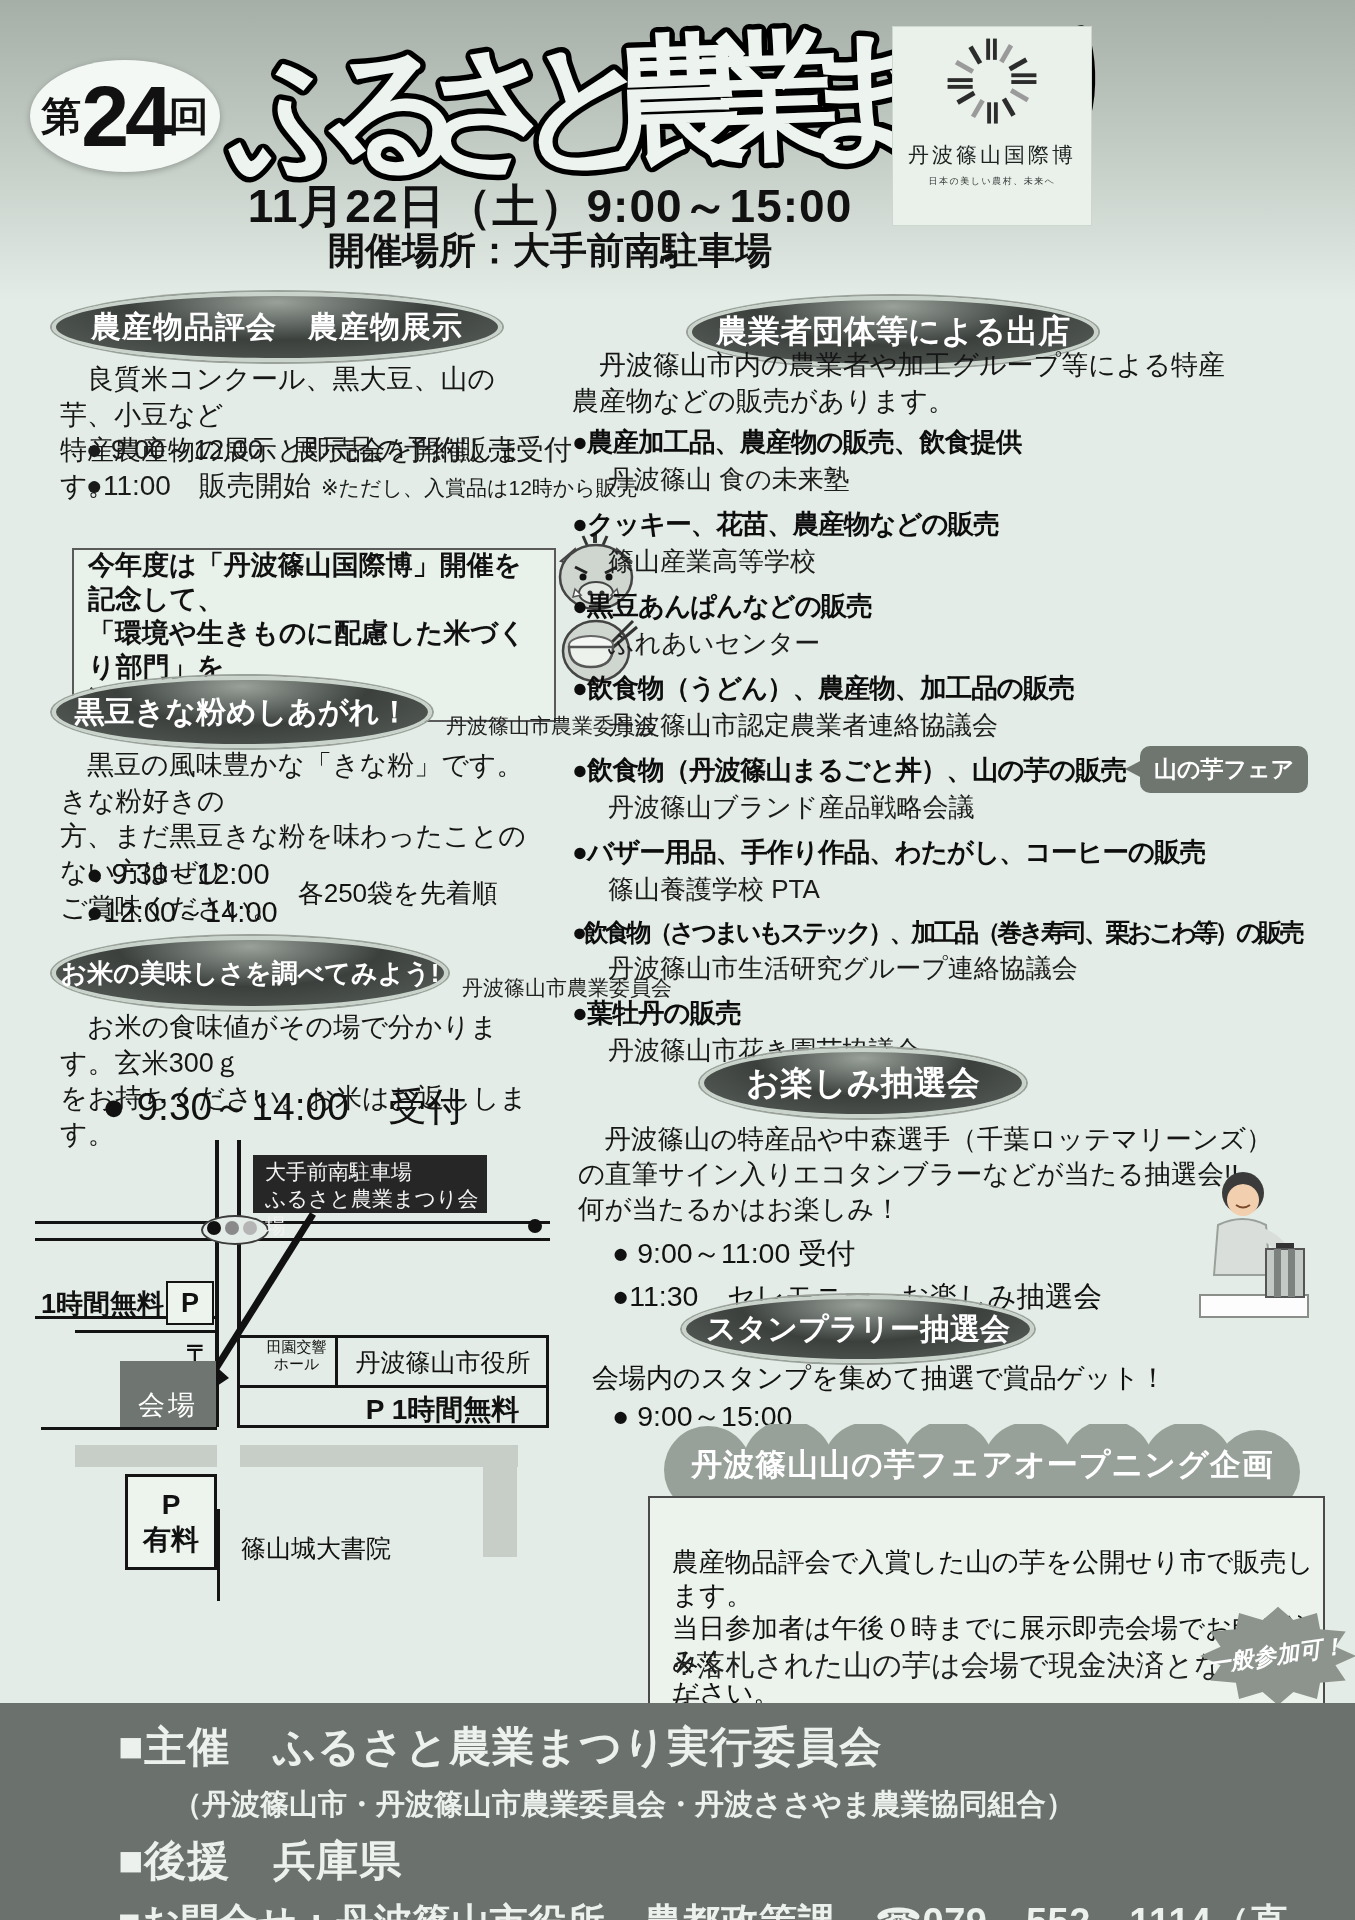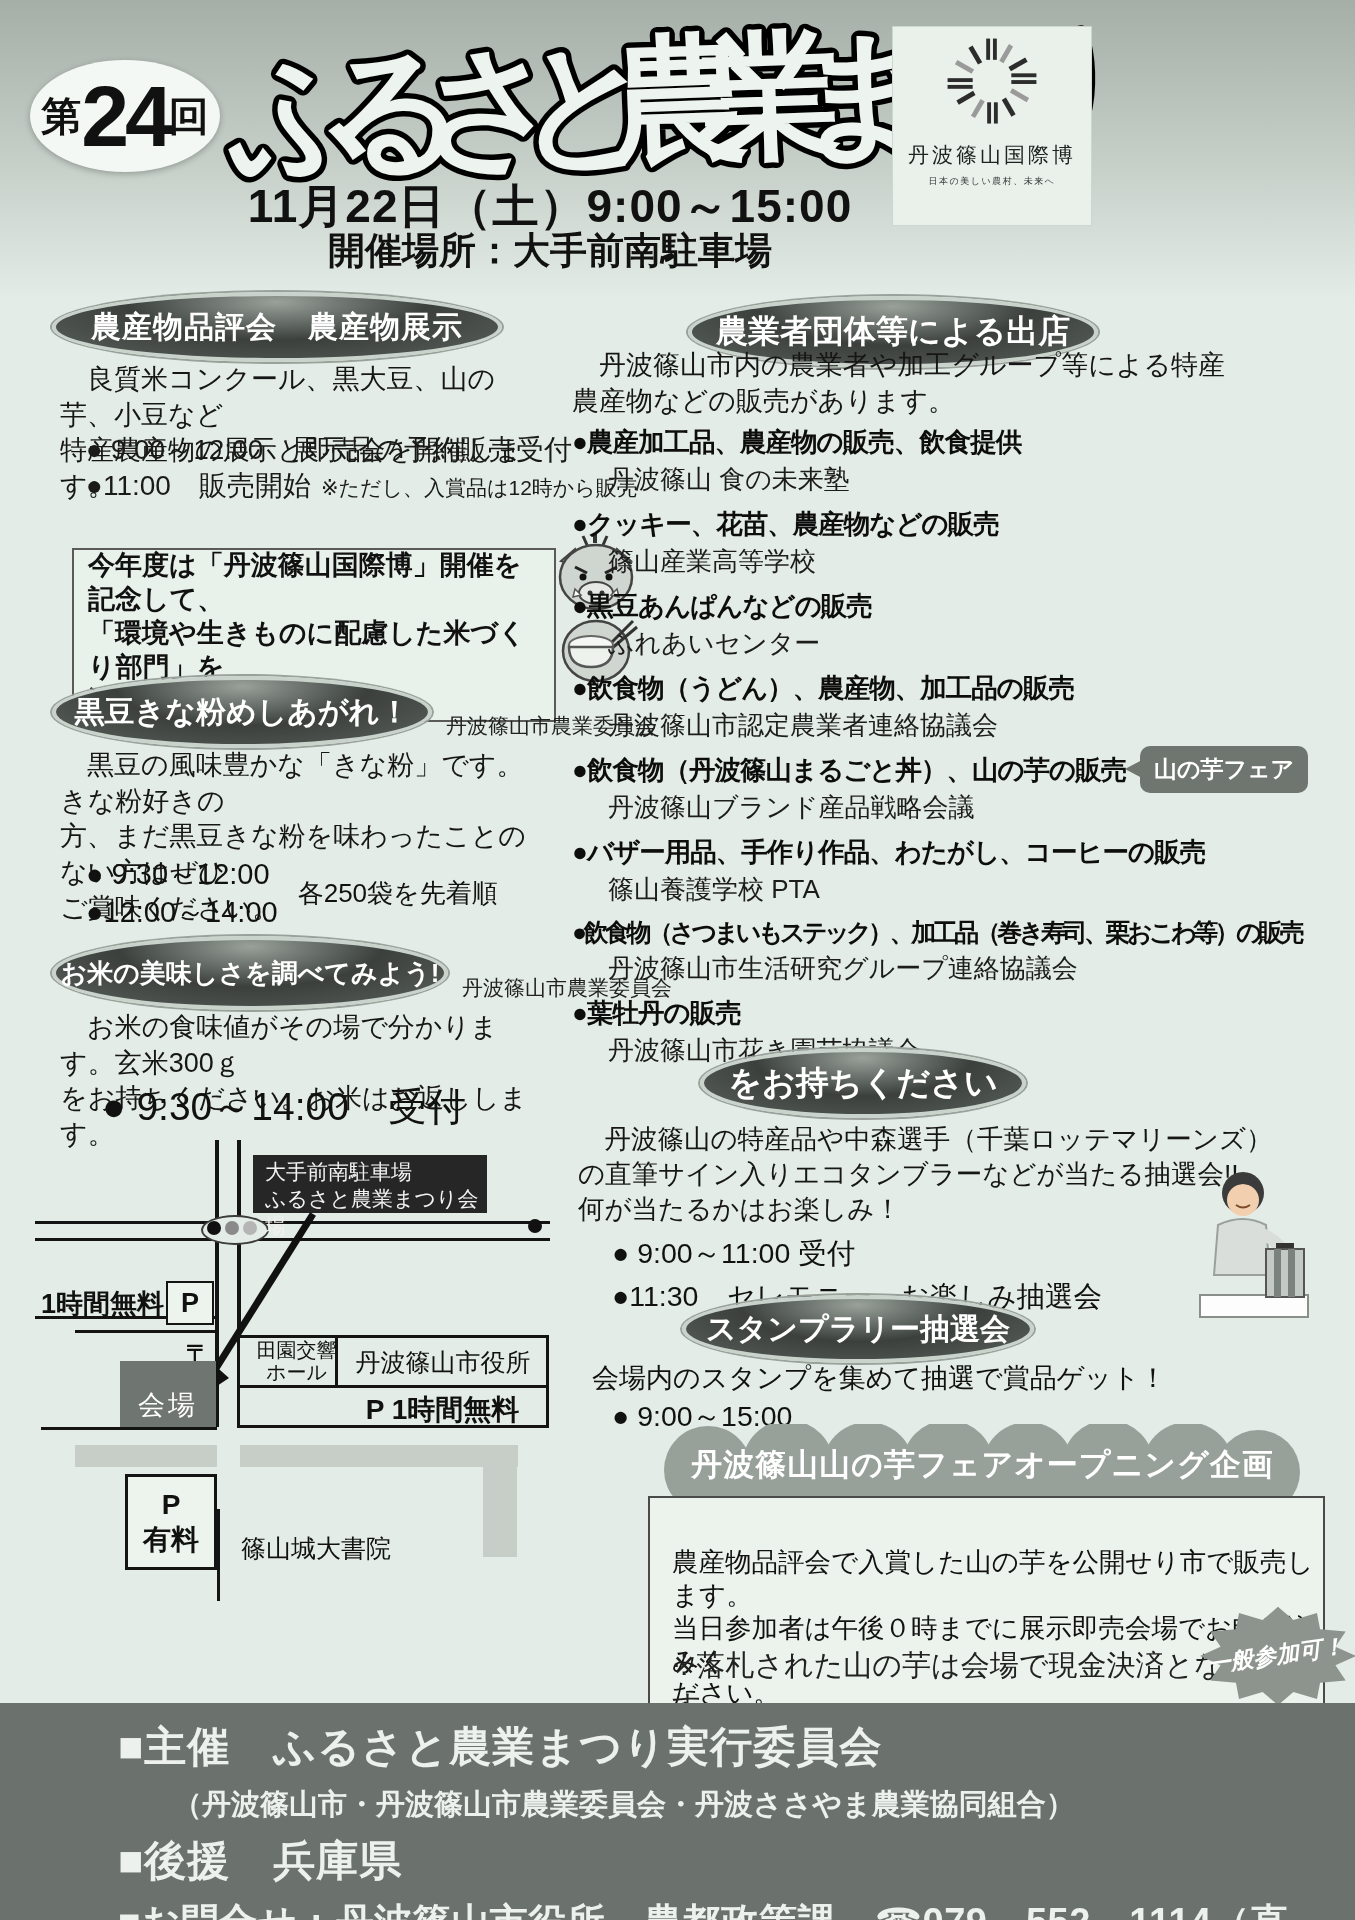--- a/index.html
+++ b/index.html
@@ -56,21 +56,21 @@
   .dot{position:absolute;border-radius:50%;width:14px;height:14px;top:4px;}
   .free1h{position:absolute;left:6px;top:146px;font-size:27px;font-weight:bold;}
   .pbox-small{position:absolute;left:131px;top:141px;width:44px;height:40px;background:#edf4ee;border:2px solid #141414;
     display:flex;align-items:center;justify-content:center;font-size:27px;font-weight:bold;}
   .postal{position:absolute;left:151px;top:198px;font-size:23px;font-weight:bold;}
   .kaijo-box{position:absolute;left:85px;top:221px;width:96px;height:66px;background:#6f7570;color:#fff;
     font-size:27px;display:flex;align-items:flex-end;justify-content:center;padding-bottom:4px;box-sizing:border-box;letter-spacing:3px;}
   .bldg{position:absolute;left:202px;top:195px;width:312px;height:93px;border:3px solid #141414;box-sizing:border-box;}
   .bldg .hdiv{position:absolute;left:0;top:47px;width:100%;height:3px;background:#141414;}
   .bldg .vdiv{position:absolute;left:95px;top:0;width:3px;height:47px;background:#141414;}
-  .hall{position:absolute;left:0;top:1px;width:113px;text-align:center;font-size:20px;line-height:1.1;}
+  .hall{position:absolute;left:0;top:1px;width:113px;text-align:center;font-size:15px;line-height:1.1;}
   .office{position:absolute;left:98px;top:8px;width:210px;text-align:center;font-size:25px;}
   .p1h{position:absolute;left:95px;top:53px;width:215px;text-align:center;font-size:28px;font-weight:bold;}
   .band{position:absolute;background:#c7cec8;}
   .pfree-outer{position:absolute;left:202px;top:302px;width:316px;height:67px;border:3px solid #141414;box-sizing:border-box;}
   .pfree-label{position:absolute;left:12px;top:31px;width:152px;height:32px;background:#edf4ee;border:2px solid #141414;
     display:flex;align-items:center;justify-content:center;font-size:26px;font-weight:bold;}
   .ppaid{position:absolute;left:90px;top:334px;width:92px;height:96px;background:#edf4ee;border:3px solid #141414;
     display:flex;flex-direction:column;align-items:center;justify-content:center;font-size:28px;font-weight:bold;line-height:1.25;box-sizing:border-box;}
   .castle{position:absolute;left:206px;top:392px;font-size:25px;}
   
@@ -317,21 +317,21 @@
     <div class="stall-item">
       <div class="item-label tight">●飲食物（さつまいもステック）、加工品（巻き寿司、栗おこわ等）の販売</div>
       <div class="item-org">丹波篠山市生活研究グループ連絡協議会</div>
     </div>
     <div class="stall-item">
       <div class="item-label">●葉牡丹の販売</div>
       <div class="item-org">丹波篠山市花き園芸協議会</div>
     </div>
   </div>
 
-  <div class="oval lottery-badge">をお持ちください</div>
+  <div class="oval lottery-badge">お楽しみ抽選会</div>
   <div class="body-text lottery-body">　丹波篠山の特産品や中森選手（千葉ロッテマリーンズ）
 の直筆サイン入りエコタンブラーなどが当たる抽選会!!
 何が当たるかはお楽しみ！</div>
   <div class="lottery-times">●  9:00～11:00 受付
 ●11:30　セレモニー、お楽しみ抽選会</div>
 
   <svg class="illu" style="left:1148px;top:1155px;" width="175" height="180" viewBox="0 0 175 180">
     <circle cx="95" cy="38" r="21" fill="#3b3b3b"></circle>
     <circle cx="95" cy="45" r="16" fill="#f2cfae"></circle>
     <path d="M 78 36 Q 95 22 112 36 L 112 30 Q 95 14 78 30 Z" fill="#3b3b3b"></path>

